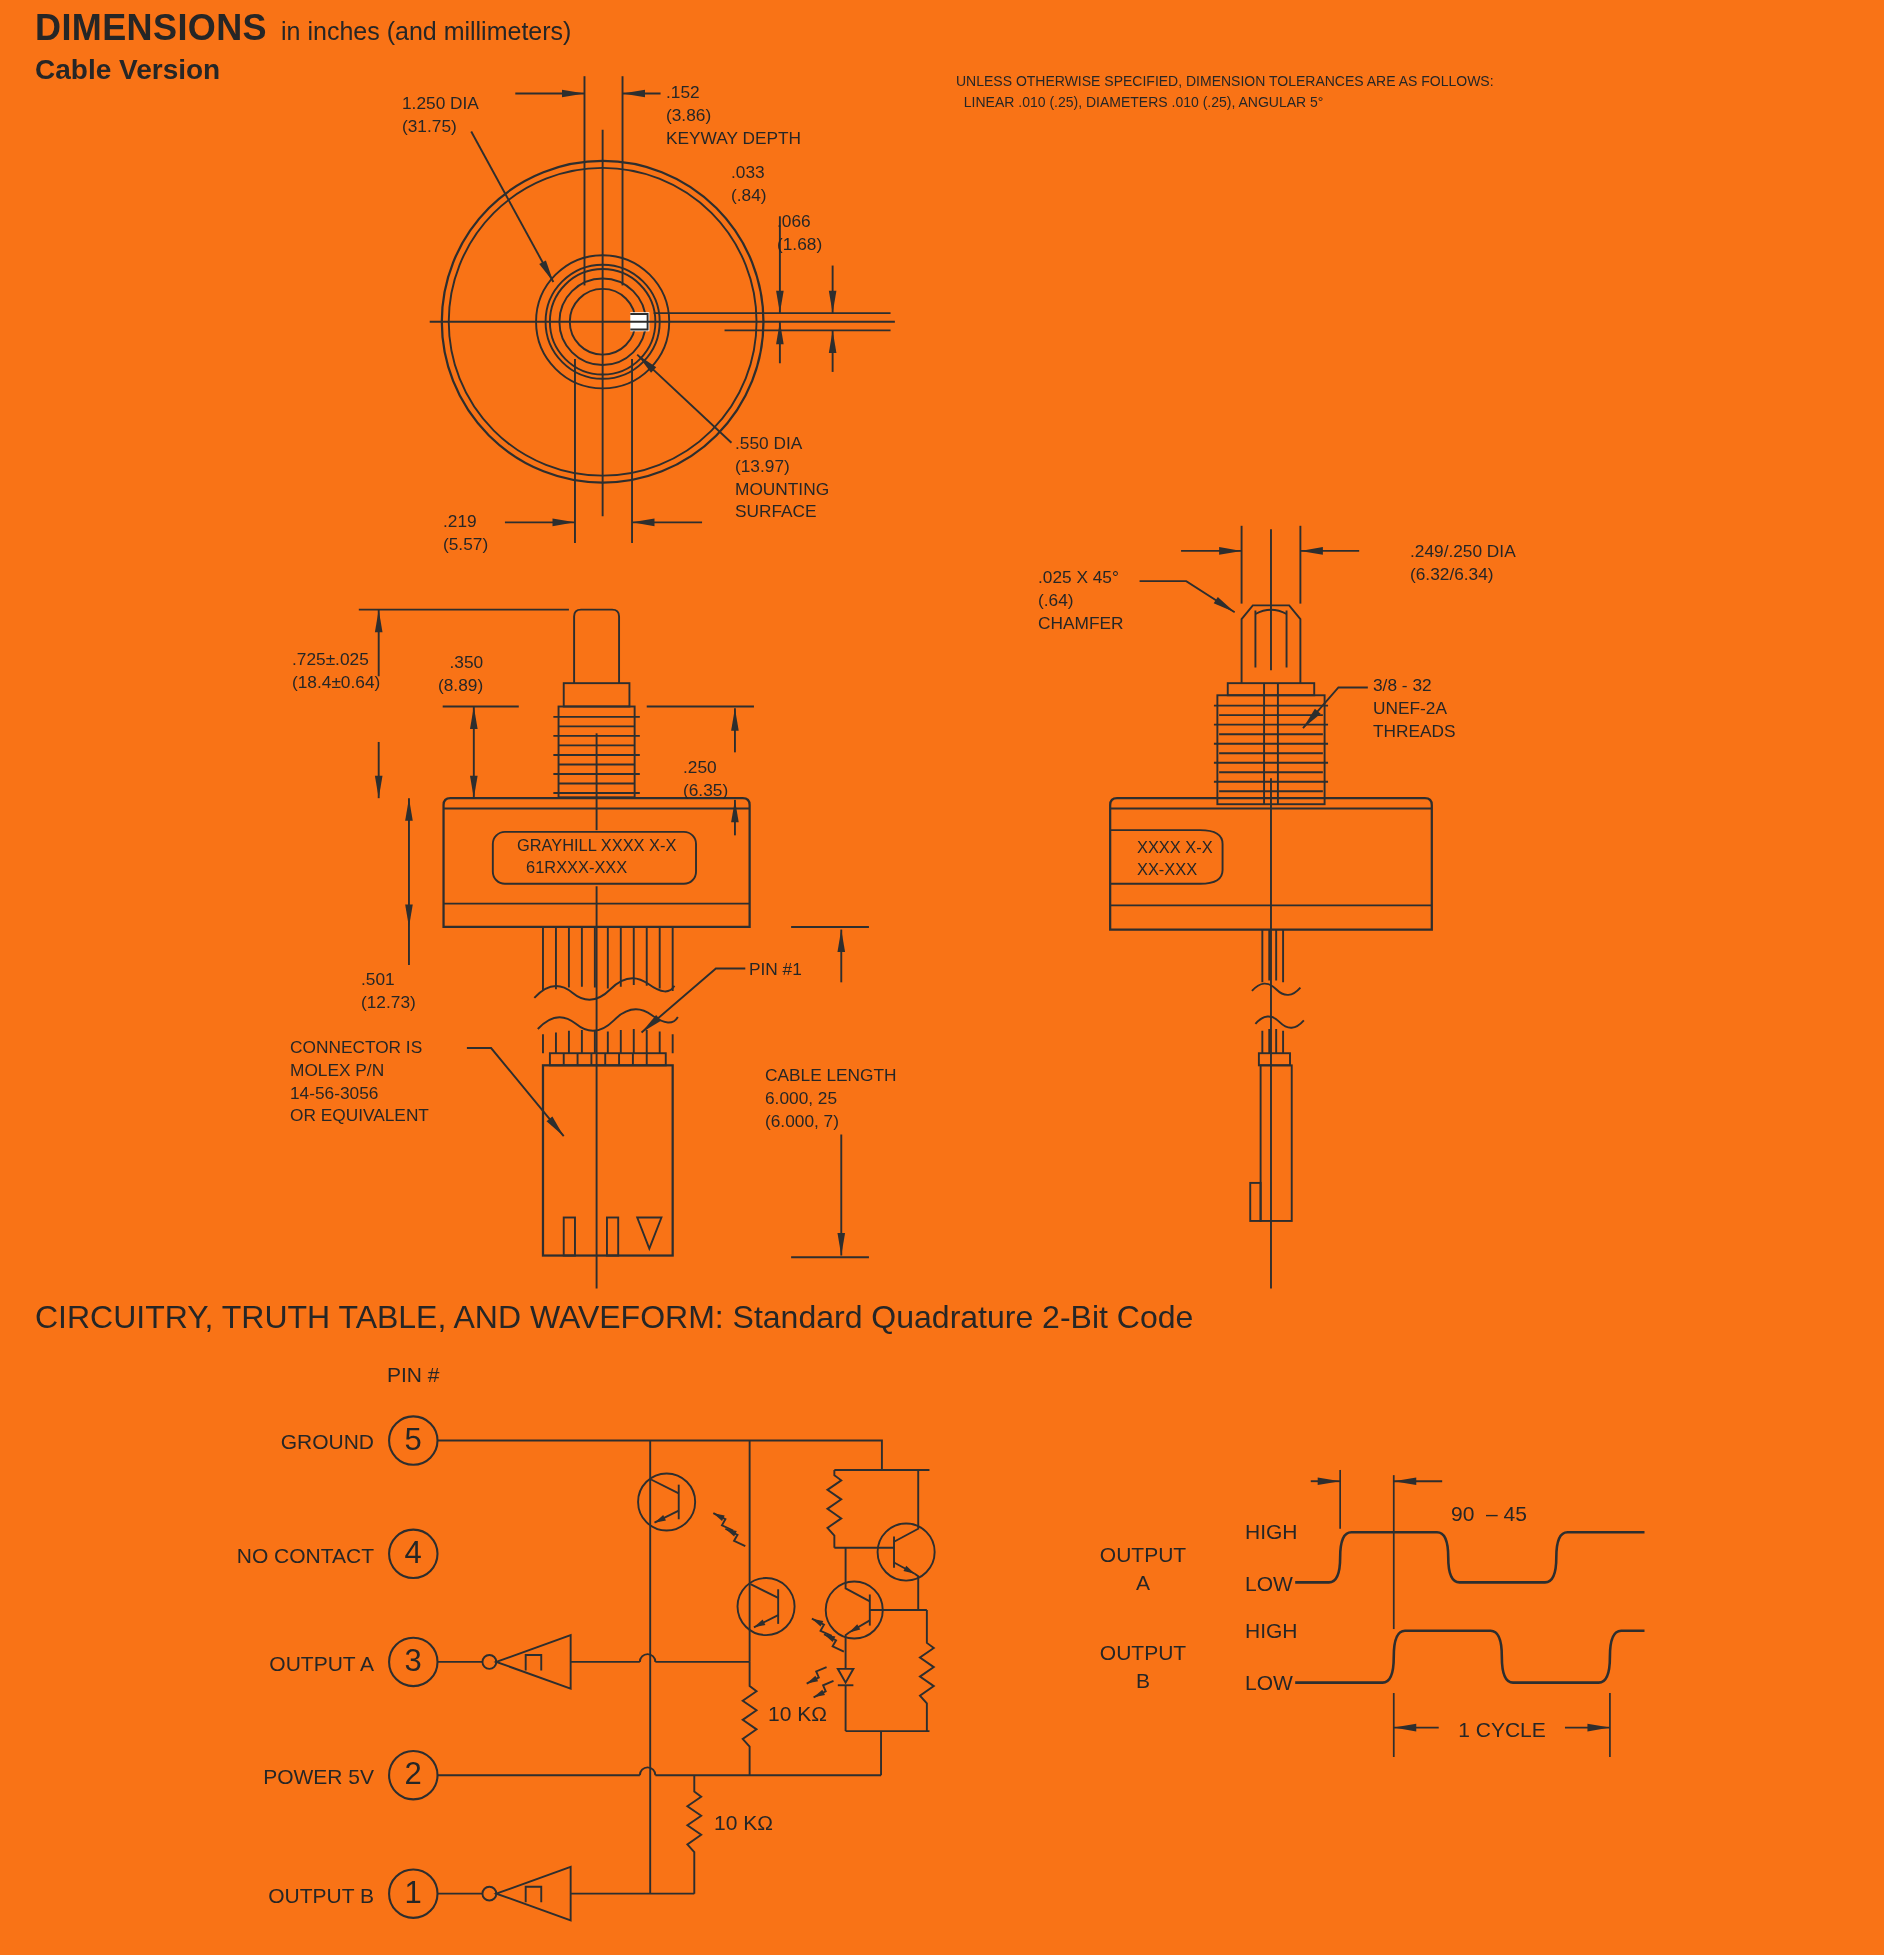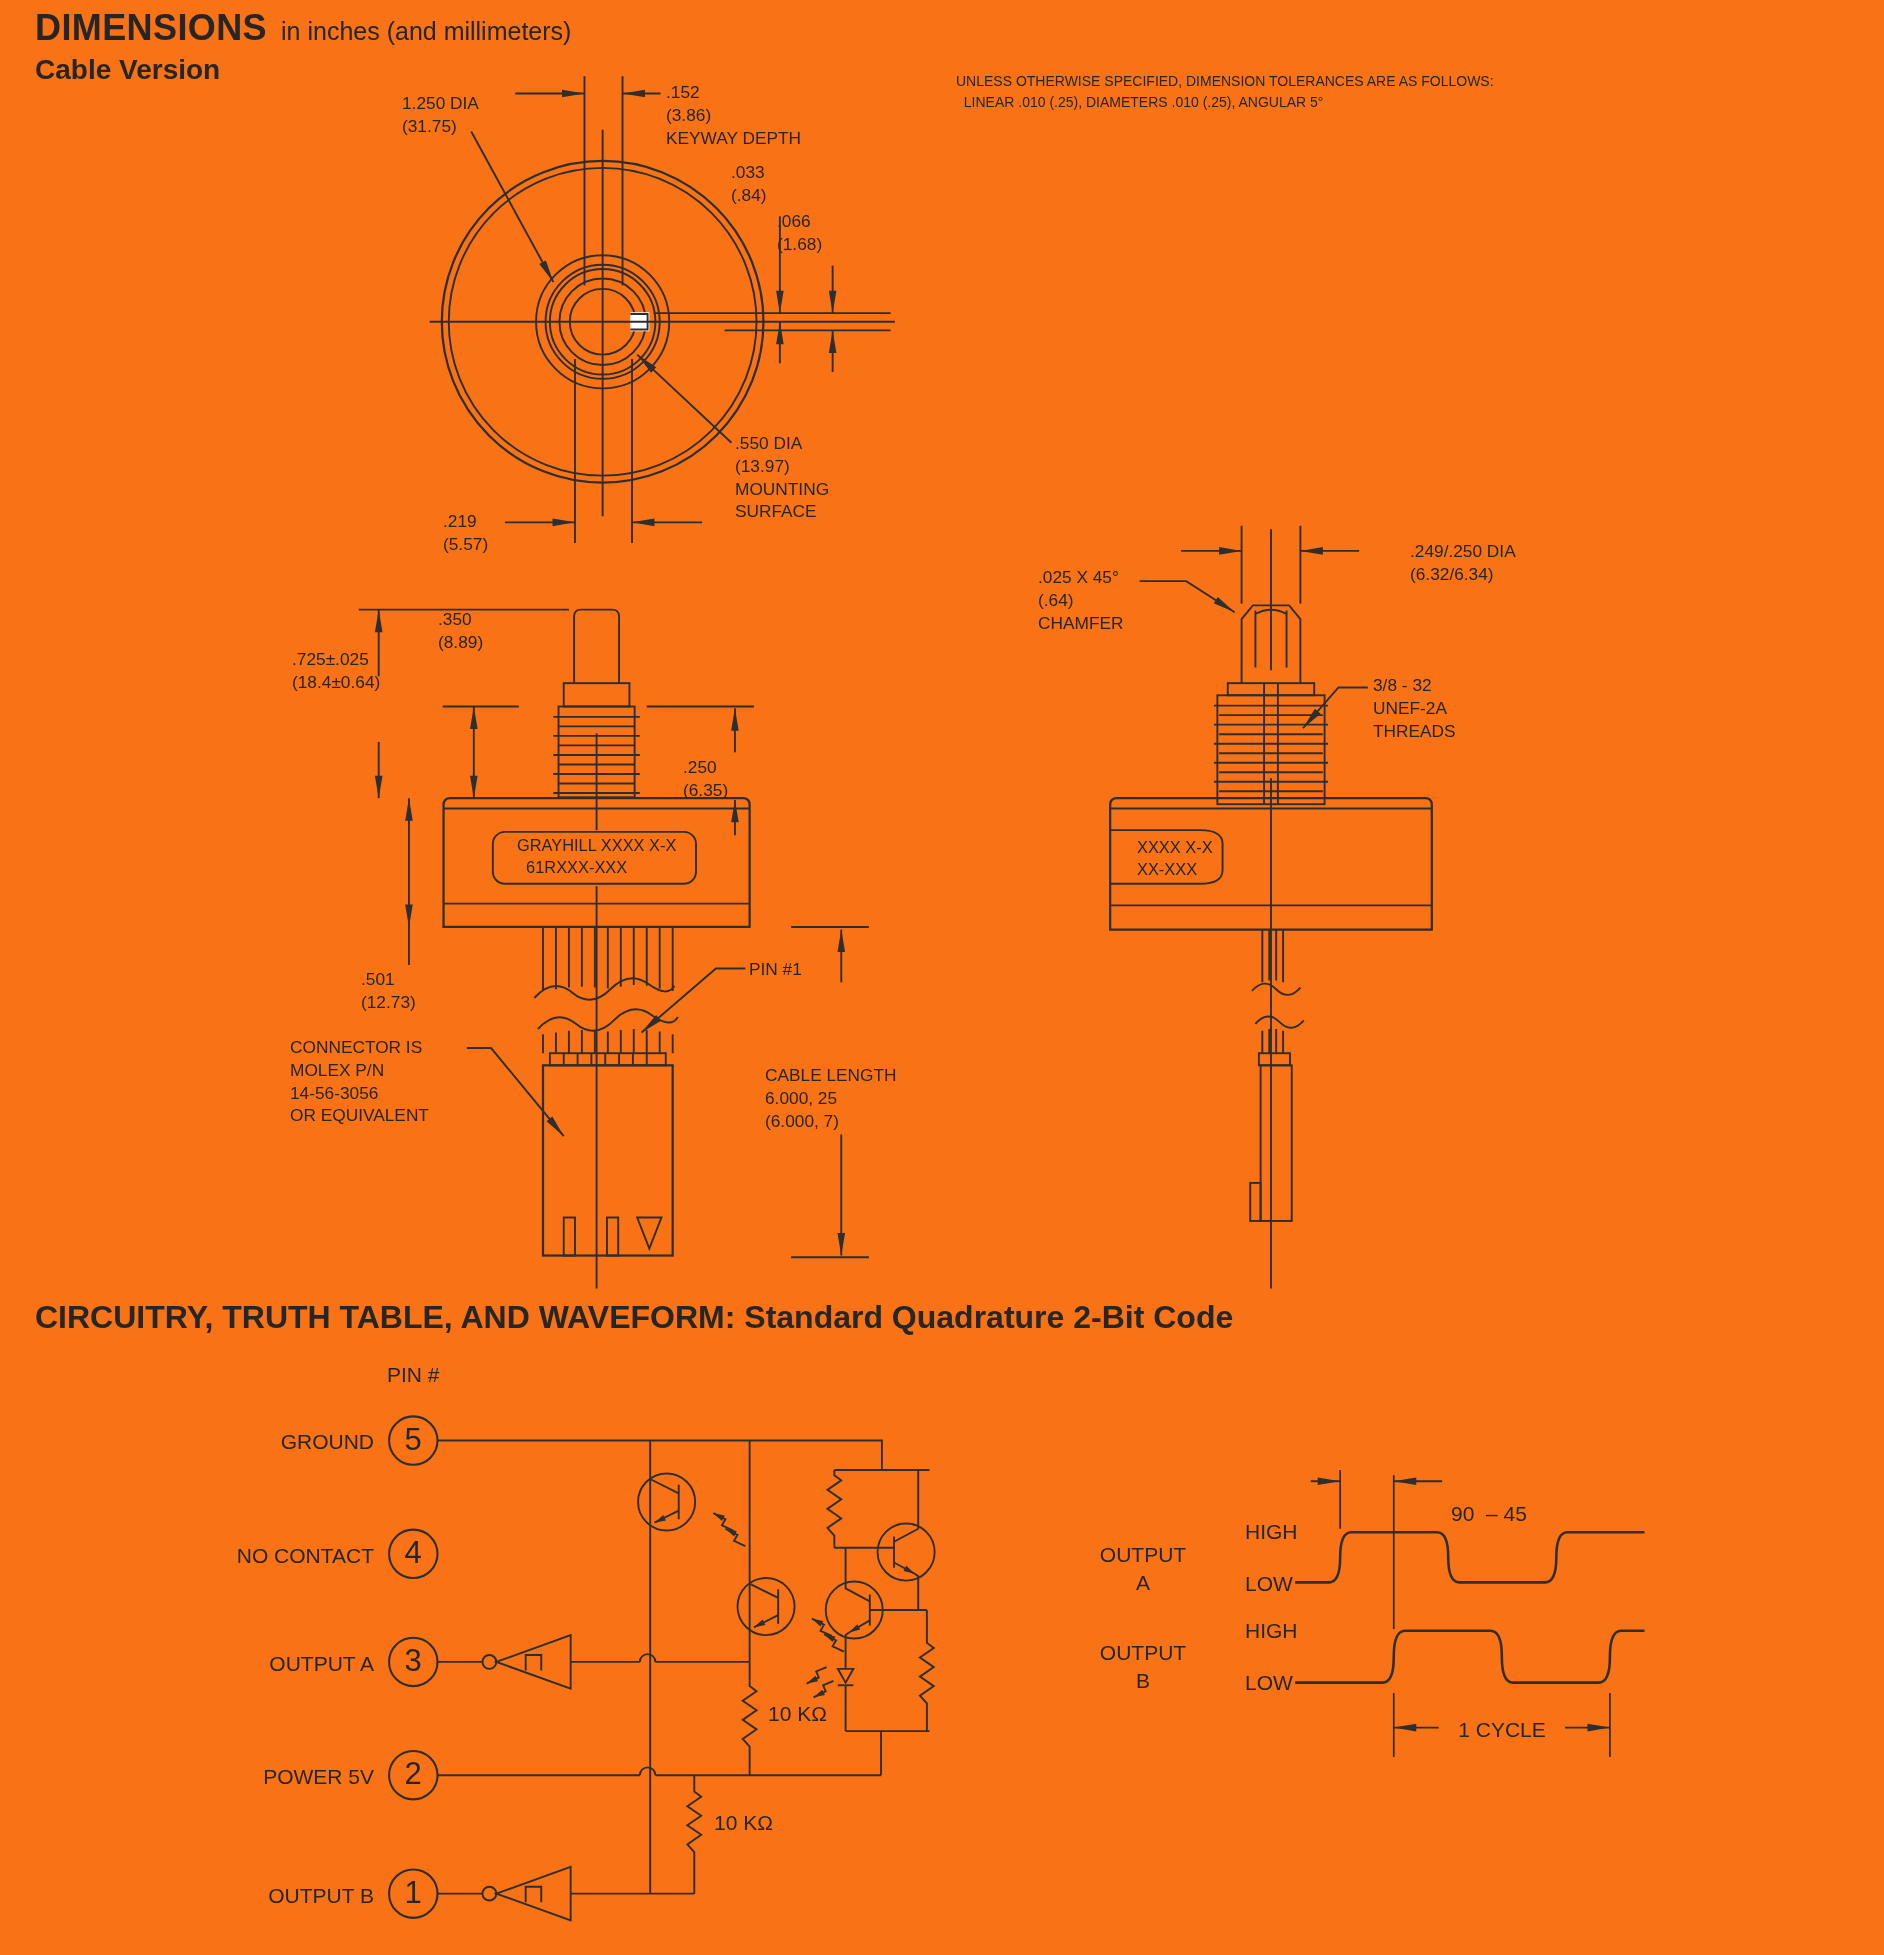--- a/index.html
+++ b/index.html
@@ -7,21 +7,21 @@
         font-family:"Liberation Sans",sans-serif;color:#262626;overflow:hidden;}
   .lbl{position:absolute;font-size:17.3px;line-height:1.32;white-space:pre-wrap;color:#262626;}
   .lbl-c{font-size:21px;line-height:1.35;}
   .rt{text-align:right;}
   .ctr{text-align:center;}
   .hdr-row{position:absolute;left:35px;top:7px;display:flex;align-items:baseline;gap:14px;}
   .hdr-title{font-size:36px;font-weight:bold;letter-spacing:0.4px;}
   .hdr-sub{font-size:25px;}
   .hdr-section{position:absolute;left:35px;top:54px;font-size:28px;font-weight:bold;}
   .tol{position:absolute;left:956px;top:71px;font-size:14px;line-height:1.5;white-space:pre-wrap;}
-  .hdr2{position:absolute;left:35px;top:1299px;font-size:32px;font-weight:bold;}
+  .hdr2{position:absolute;left:35px;top:1299px;font-size:32px;font-weight:normal;}
   .pin-num{position:absolute;width:52px;font-size:31px;text-align:center;color:#262626;}
   svg.art{position:absolute;left:0;top:0;}
 </style>
 </head>
 <body>
 
 <div class="page">
 
   <svg class="art" width="1884" height="1956" viewBox="0 0 2179 2262">
     <defs>
@@ -251,21 +251,21 @@
 (1.68)</div>
   <div class="lbl" style="left:735px;top:432px;">.550 DIA
 (13.97)
 MOUNTING
 SURFACE</div>
   <div class="lbl" style="left:443px;top:510px;">.219
 (5.57)</div>
 
   <div class="lbl" style="left:292px;top:648px;">.725±.025
 (18.4±0.64)</div>
-  <div class="lbl" style="left:438px;top:608px;">.350
+  <div class="lbl" style="left:438px;top:651px;text-align:right;">.350
 (8.89)</div>
   <div class="lbl" style="left:683px;top:756px;">.250
 (6.35)</div>
   <div class="lbl" style="left:517px;top:835px;font-size:16.4px;">GRAYHILL XXXX X-X
   61RXXX-XXX</div>
   <div class="lbl" style="left:361px;top:968px;">.501
 (12.73)</div>
   <div class="lbl" style="left:290px;top:1036px;">CONNECTOR IS
 MOLEX P/N
 14-56-3056

